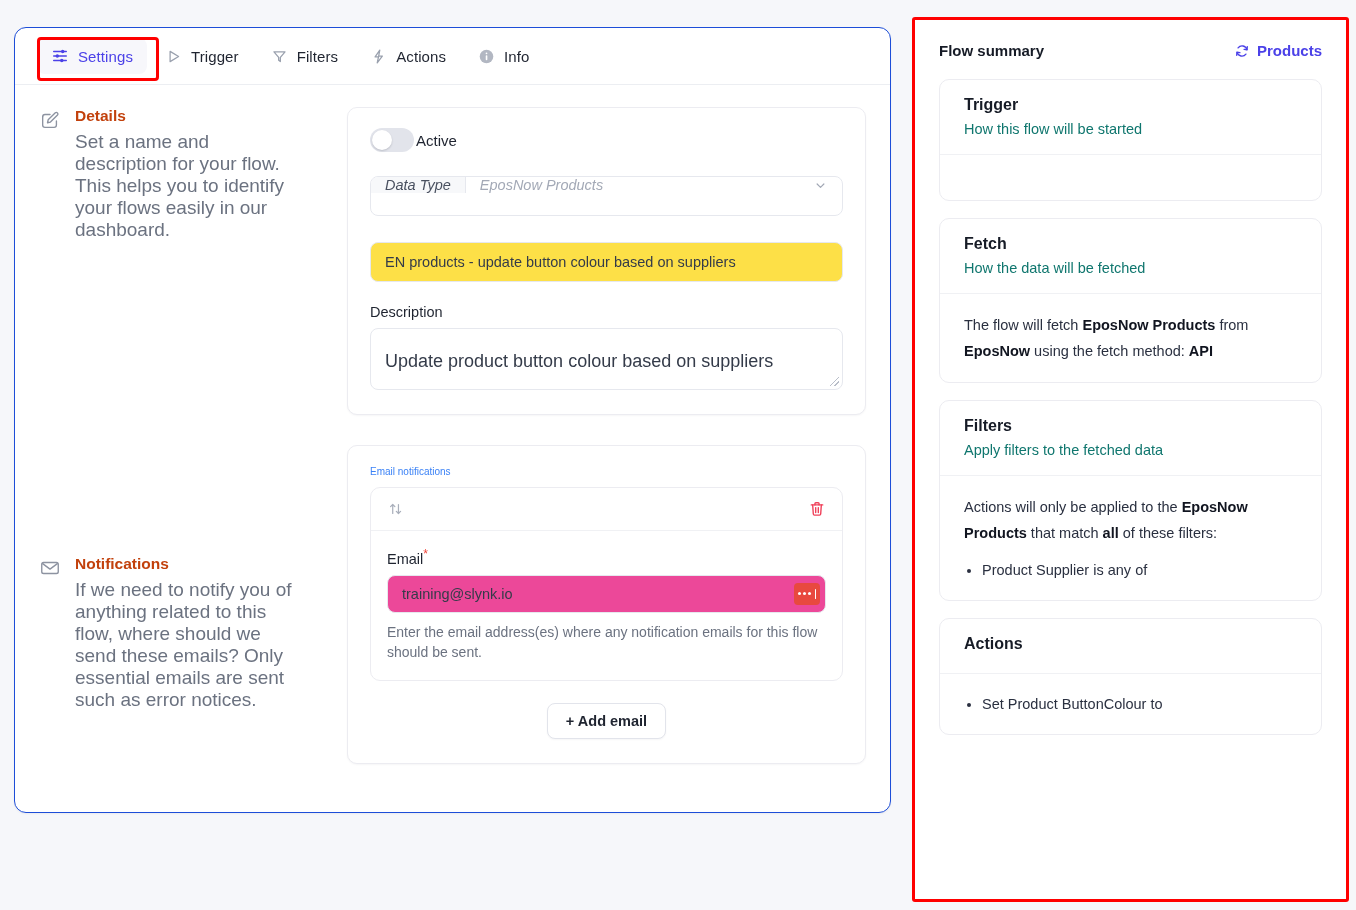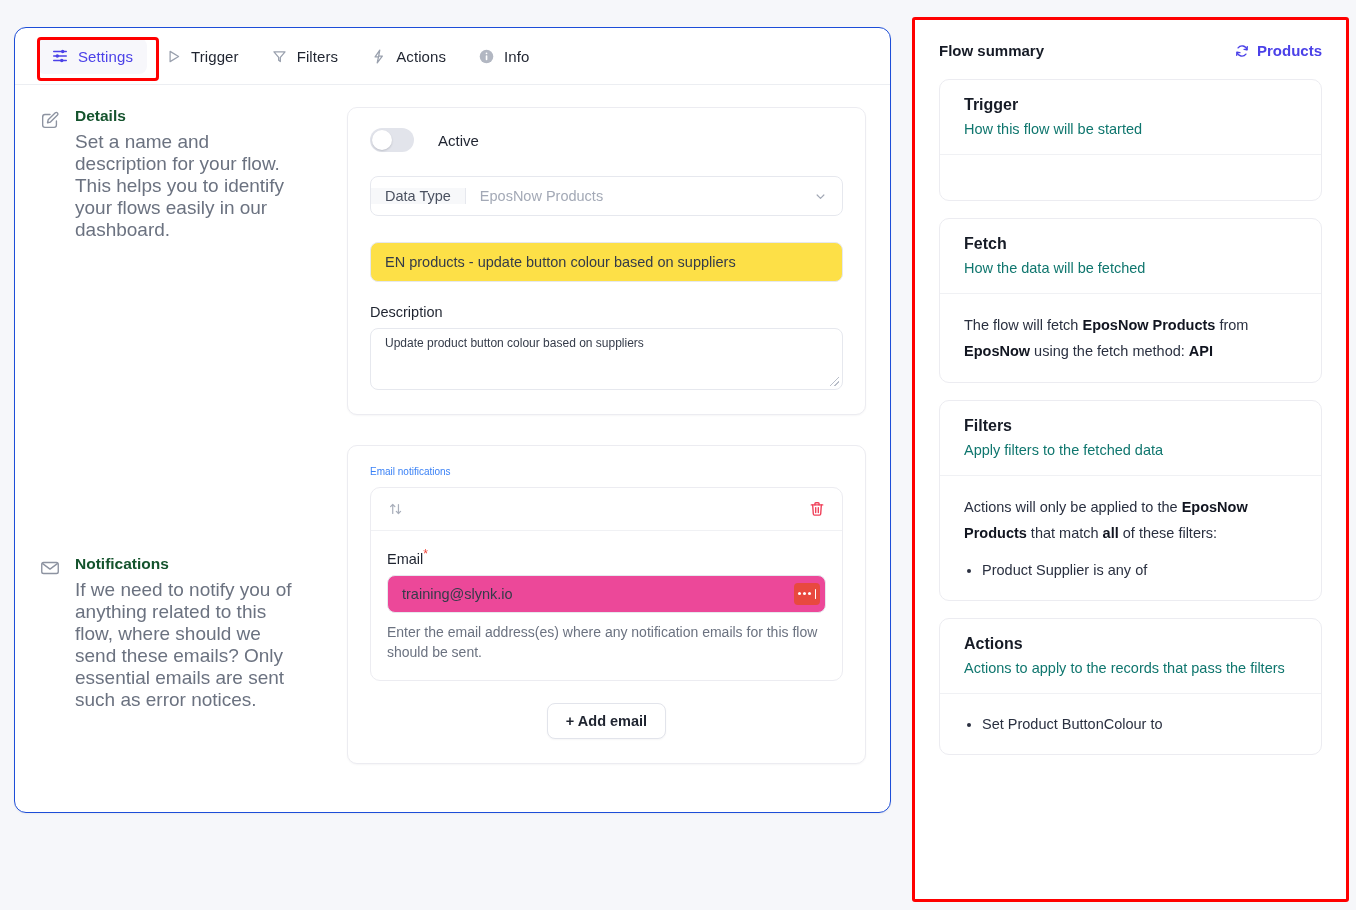--- a/index.html
+++ b/index.html
@@ -56,54 +56,55 @@
   .icon { display:inline-flex; align-items:center; justify-content:center; }
 
   
   .panel-body { display: flex; padding: 22px 24px 0 24px; }
   .col-left  { width: 300px; flex: none; }
   .col-right { flex: 1; padding-left: 8px; }
 
   .section-head { display: flex; gap: 14px; margin-bottom: 10px; }
   .section-head .shicon { margin-top: 2px; flex: none; }
   .section-title {
-    font-size: 15.5px; font-weight: 700; color: #14532d; margin-bottom: 6px;
+    font-size: 15.5px; font-weight: 700; color: #c2410c; margin-bottom: 6px;
   }
   .section-desc {
     font-size: 19px; line-height: 22px; color: #6b7280; max-width: 228px;
   }
 
   .card {
     border: 1px solid #ececf1;
     border-radius: 10px;
     background: #fff;
     padding: 20px 22px 24px 22px;
     box-shadow: 0 1px 2px rgba(16,24,40,.04);
   }
   .card + .card { margin-top: 30px; }
 
   
-  .toggle-row { display: flex; align-items: center; gap: 24px; margin-bottom: 24px; }
+  .toggle-row { display: flex; align-items: center; gap: 2px; margin-bottom: 24px; }
   .toggle {
     width: 44px; height: 24px; border-radius: 999px;
     background: #e2e4eb; position: relative; cursor: pointer; flex: none;
   }
   .toggle .knob {
     position: absolute; top: 2px; left: 2px;
     width: 20px; height: 20px; border-radius: 50%;
     background: #fff; box-shadow: 0 1px 2px rgba(16,24,40,.18);
   }
   .toggle-label { font-size: 15px; color: #1f2430; }
 
   
   .select-group {
-    display: flex; align-items: center;
+    display: flex; align-items: flex-start;
     height: 40px;
     border: 1px solid #e6e8ee; border-radius: 8px; overflow: hidden;
     margin-bottom: 26px;
+    font-style: italic;
   }
   .select-prefix {
     background: #f7f8fa; color: #4a5160; font-size: 14.5px;
     display: flex; align-items: center; padding: 0 14px;
     border-right: 1px solid #e6e8ee;
   }
   .select-value {
     flex: 1; display: flex; align-items: center; justify-content: space-between;
     padding: 0 14px; color: #a3a9b6; font-size: 14.5px; cursor: pointer;
   }
@@ -117,22 +118,22 @@
     border: 1px solid #e6e8ee; border-radius: 8px;
     padding: 0 14px;
     font-size: 14.5px; color: #343b49;
     font-family: "Liberation Sans", sans-serif;
     background: #fde047;
     display: flex; align-items: center;
   }
   .textarea {
     width: 100%; height: 62px;
     border: 1px solid #e6e8ee; border-radius: 8px;
-    padding: 4px 14px;
-    font-size: 12px; color: #343b49; line-height: 20px;
+    padding: 22px 14px;
+    font-size: 18px; color: #343b49; line-height: 20px;
     font-family: "Liberation Sans", sans-serif;
     resize: none; position: relative;
     background: #fff;
   }
   .textarea .grip {
     position: absolute; right: 3px; bottom: 3px;
     width: 9px; height: 9px;
     background:
       linear-gradient(135deg, transparent 0 45%, #b9bec9 45% 55%, transparent 55% 100%),
       linear-gradient(135deg, transparent 0 70%, #b9bec9 70% 80%, transparent 80% 100%);
@@ -436,21 +437,20 @@
           <span>Actions will only be applied to the <b>EposNow Products</b> that match <b>all</b> of these filters:</span>
           <ul>
               <li>Product Supplier is any of</li>
             </ul>
         </div>
       </div>
 
       <div class="sum-card">
         <div class="sum-head">
           <h4>Actions</h4>
-          <p>Actions to apply to the records that pass the filters</p>
         </div>
         <div class="sum-body">
           <ul class="only">
               <li>Set Product ButtonColour to</li>
             </ul>
         </div>
       </div>
 
     </div>
   </div>

